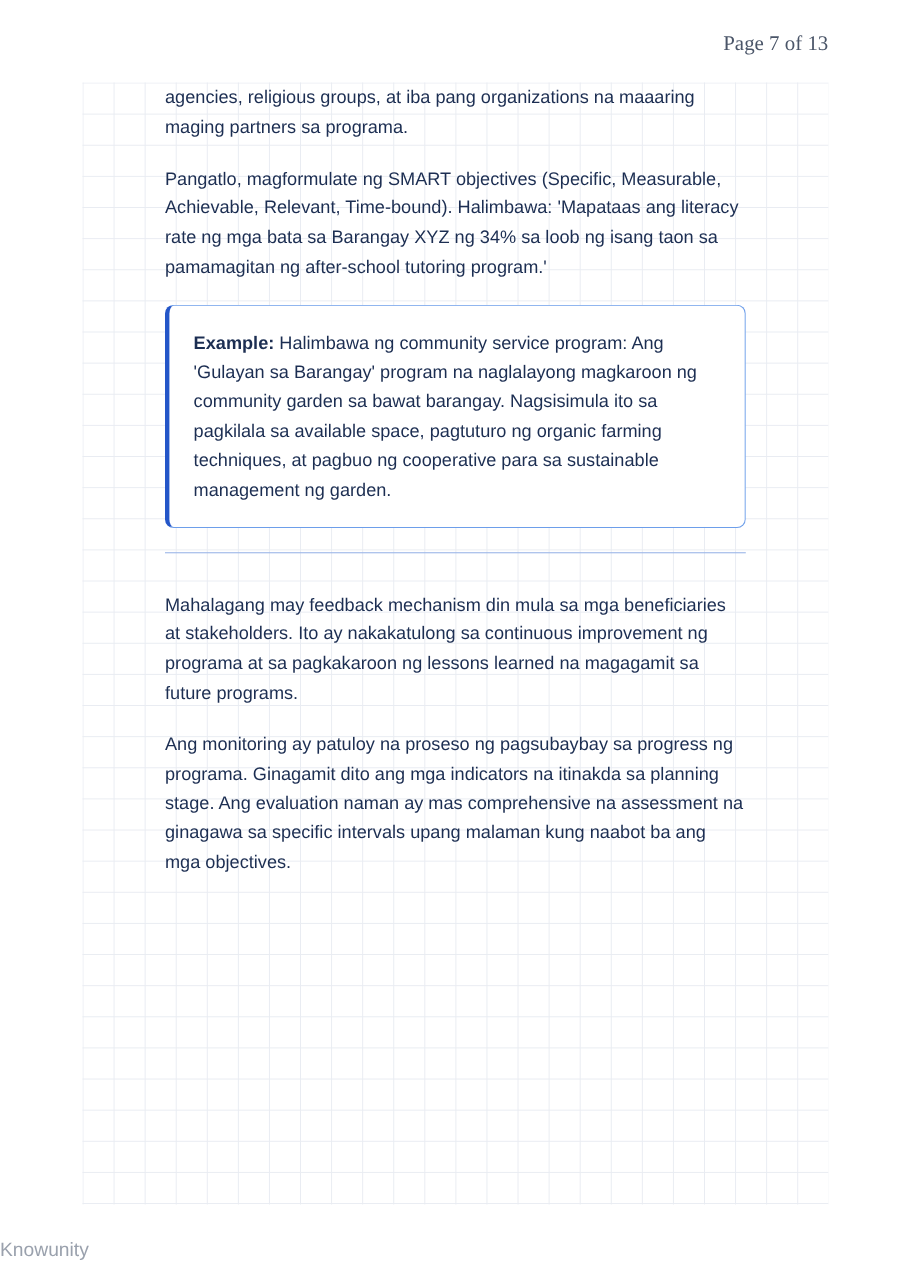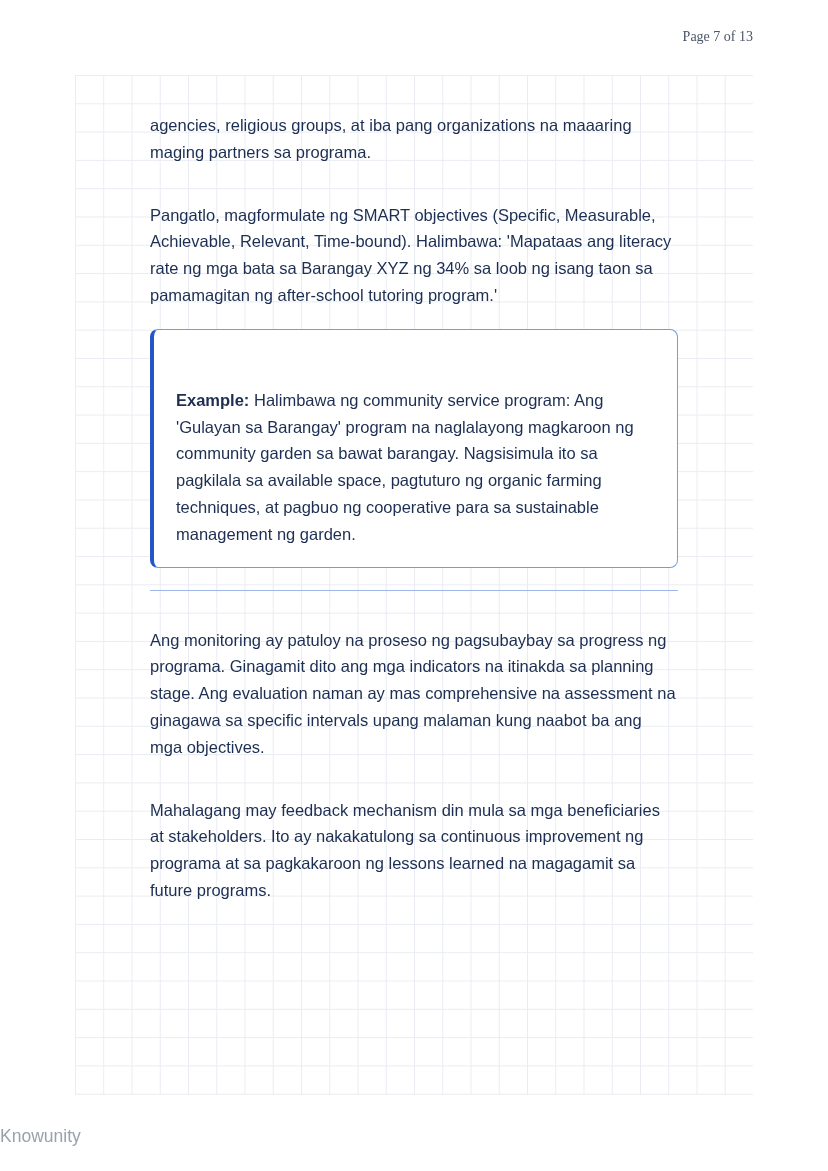--- a/index.html
+++ b/index.html
@@ -17,21 +17,21 @@
     position: absolute;
     inset: 0;
     background: #ffffff;
   }
 
   .page-indicator {
     position: absolute;
     top: 29px;
     right: 75px;
     font-family: "Liberation Serif", serif;
-    font-size: 14px;
+    font-size: 19px;
     color: #4a5568;
   }
 
   .grid-area {
     position: absolute;
     left: 75px;
     top: 75px;
     width: 678px;
     height: 1020px;
     background-image:
@@ -46,21 +46,20 @@
     left: 75px;
     top: 1px;
     width: 528px;
   }
 
   .content p {
     font-size: 16.5px;
     line-height: 26.8px;
     color: #1c2e52;
     margin-bottom: 20px;
-    margin-top: 36px;
   }
 
   .example-box {
     background: #ffffff;
     border: 1px solid #6d9eea;
     border-left: 4px solid #2456c8;
     border-radius: 8px;
     padding: 21px 24px 19px 22px;
     margin-top: 18px;
     margin-bottom: 22px;
@@ -114,22 +113,22 @@
 
       <p>Pangatlo, magformulate ng SMART objectives (Specific, Measurable, Achievable, Relevant, Time-bound). Halimbawa: 'Mapataas ang literacy rate ng mga bata sa Barangay XYZ ng 34% sa loob ng isang taon sa pamamagitan ng after-school tutoring program.'</p>
 
       <div class="example-box">
         <p><span class="example-label">Example:</span><span> Halimbawa ng community service program: Ang 'Gulayan sa Barangay' program na naglalayong magkaroon ng community garden sa bawat barangay. Nagsisimula ito sa pagkilala sa available space, pagtuturo ng organic farming techniques, at pagbuo ng cooperative para sa sustainable management ng garden.</span></p>
       </div>
 
 
       <hr class="heading-divider">
 
+      <p>Mahalagang may feedback mechanism din mula sa mga beneficiaries at stakeholders. Ito ay nakakatulong sa continuous improvement ng programa at sa pagkakaroon ng lessons learned na magagamit sa future programs.</p>
+
       <p>Ang monitoring ay patuloy na proseso ng pagsubaybay sa progress ng programa. Ginagamit dito ang mga indicators na itinakda sa planning stage. Ang evaluation naman ay mas comprehensive na assessment na ginagawa sa specific intervals upang malaman kung naabot ba ang mga objectives.</p>
-
-      <p>Mahalagang may feedback mechanism din mula sa mga beneficiaries at stakeholders. Ito ay nakakatulong sa continuous improvement ng programa at sa pagkakaroon ng lessons learned na magagamit sa future programs.</p>
 
     </div>
   </div>
 
   <div class="footer">Knowunity</div>
 
 </div>
 
 </body></html>

